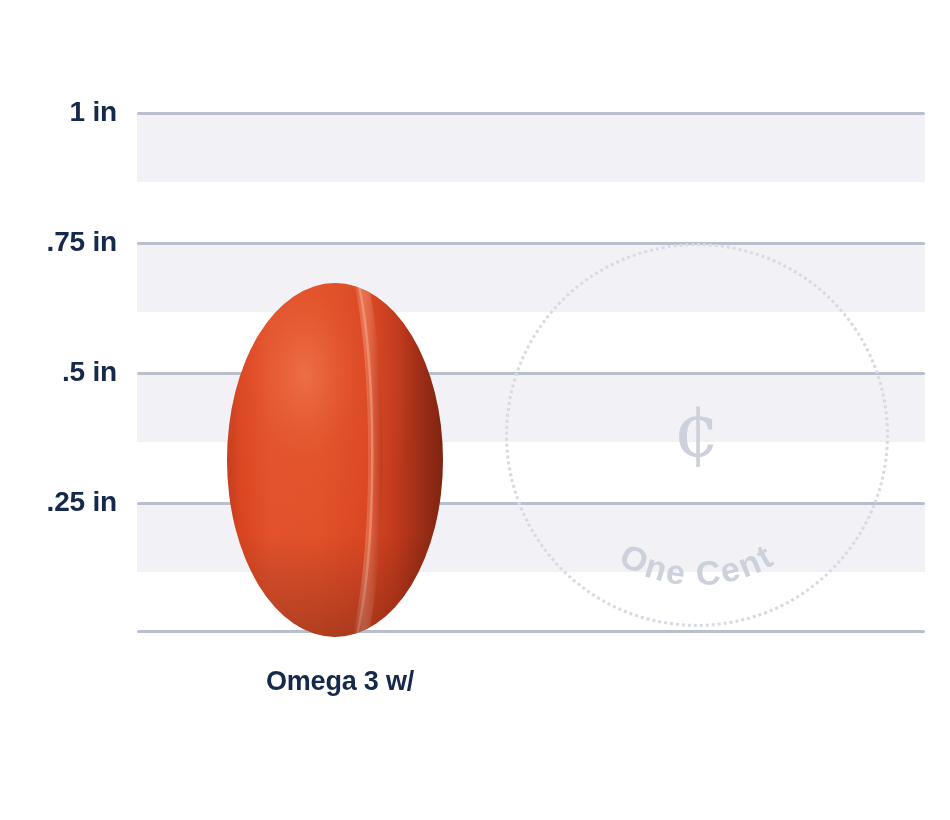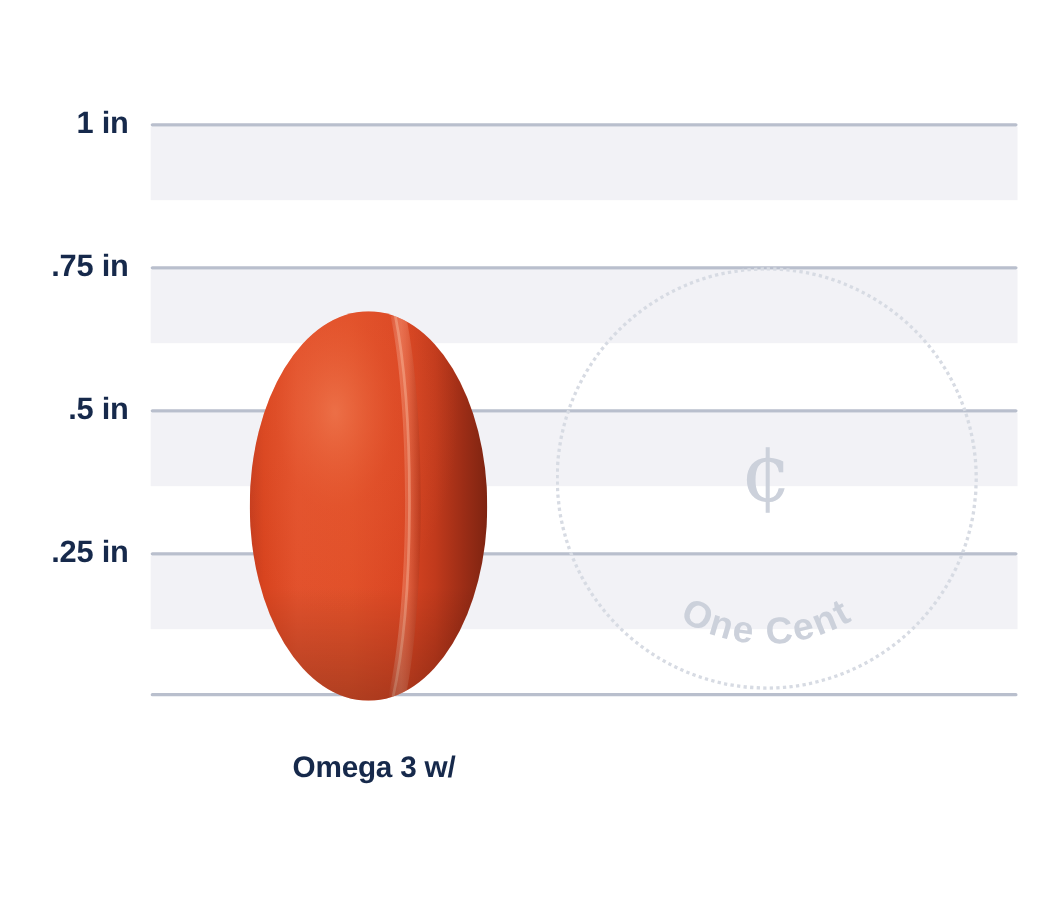--- a/index.html
+++ b/index.html
@@ -113,21 +113,21 @@
     left: 180px;
     top: 664px;
     width: 320px;
     text-align: center;
     font-size: 27px;
     font-weight: 700;
     color: #16294b;
     line-height: 1.32;
     letter-spacing: -0.2px;
   }
-  .caption-line { display: block; margin-top: 16px; }
+  .caption-line { display: block; }
 </style>
 </head>
 <body>
 
 <div id="size-chart">
 
   <div class="grid-layer">
     <div class="grid-band" style="top:115px;height:67px;"></div>
     <div class="grid-band" style="top:245px;height:67px;"></div>
     <div class="grid-band" style="top:375px;height:67px;"></div>

